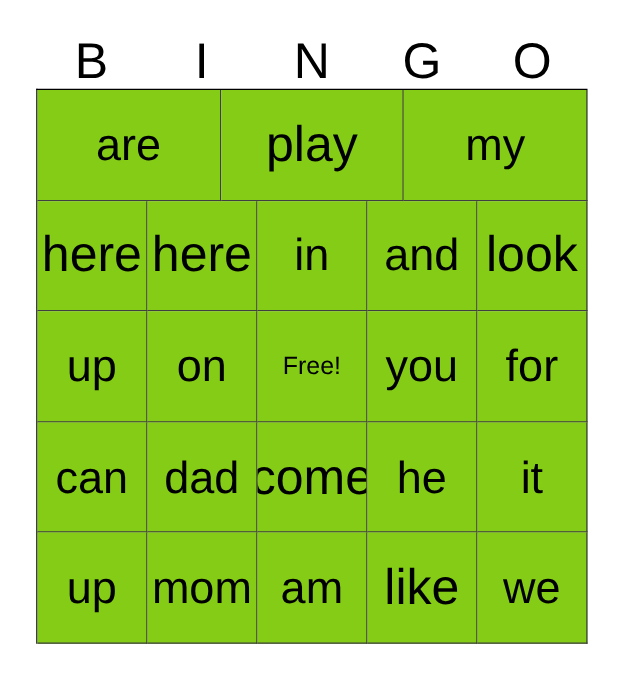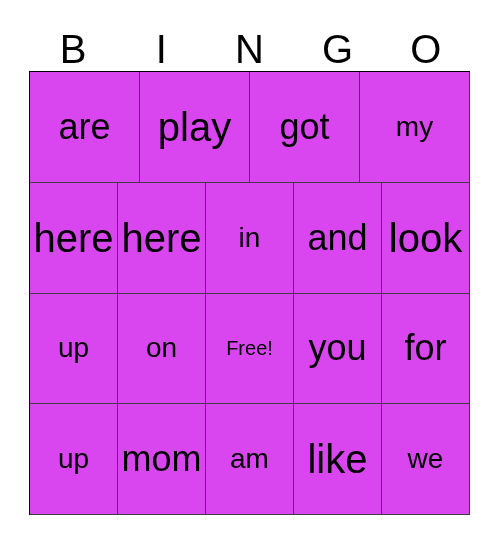--- a/index.html
+++ b/index.html
@@ -58,31 +58,31 @@
   .cell {
     flex: 1 1 0;
     min-width: 0;
     border-right: 1px solid #3f3f3f;
     border-bottom: 1px solid #3f3f3f;
     box-sizing: border-box;
     display: flex;
     align-items: center;
     justify-content: center;
     overflow: hidden;
-    background: #d946ef;
+    background: #84cc16;
   }
   .cell-text {
     display: block;
     font-size: 36px;
     line-height: 40px;
     white-space: nowrap;
     color: #000000;
   }
   
-  .cell-text.len2 { font-size: 28px; }
+  .cell-text.len2 { font-size: 36px; }
   .cell-text.len3 { font-size: 36px; }
   .cell-text.len4 { font-size: 40px; }
   .cell-text.len5 { font-size: 20px; }
 </style>
 </head>
 <body>
 
 <div class="card">
 
   <div class="header-row">
@@ -94,23 +94,20 @@
   </div>
 
   <div class="grid">
 
     <div class="grid-row">
       <div class="cell">
           <span class="cell-text len3">are</span>
         </div>
       <div class="cell">
           <span class="cell-text len4">play</span>
-        </div>
-      <div class="cell">
-          <span class="cell-text len3">got</span>
         </div>
       <div class="cell">
           <span class="cell-text len2">my</span>
         </div>
     </div>
 
     <div class="grid-row">
       <div class="cell">
           <span class="cell-text len4">here</span>
         </div>
@@ -139,20 +136,37 @@
           <span class="cell-text len5">Free!</span>
         </div>
       <div class="cell">
           <span class="cell-text len3">you</span>
         </div>
       <div class="cell">
           <span class="cell-text len3">for</span>
         </div>
     </div>
 
+    <div class="grid-row">
+      <div class="cell">
+          <span class="cell-text len3">can</span>
+        </div>
+      <div class="cell">
+          <span class="cell-text len3">dad</span>
+        </div>
+      <div class="cell">
+          <span class="cell-text len4">come</span>
+        </div>
+      <div class="cell">
+          <span class="cell-text len2">he</span>
+        </div>
+      <div class="cell">
+          <span class="cell-text len2">it</span>
+        </div>
+    </div>
 
     <div class="grid-row">
       <div class="cell">
           <span class="cell-text len2">up</span>
         </div>
       <div class="cell">
           <span class="cell-text len3">mom</span>
         </div>
       <div class="cell">
           <span class="cell-text len2">am</span>

